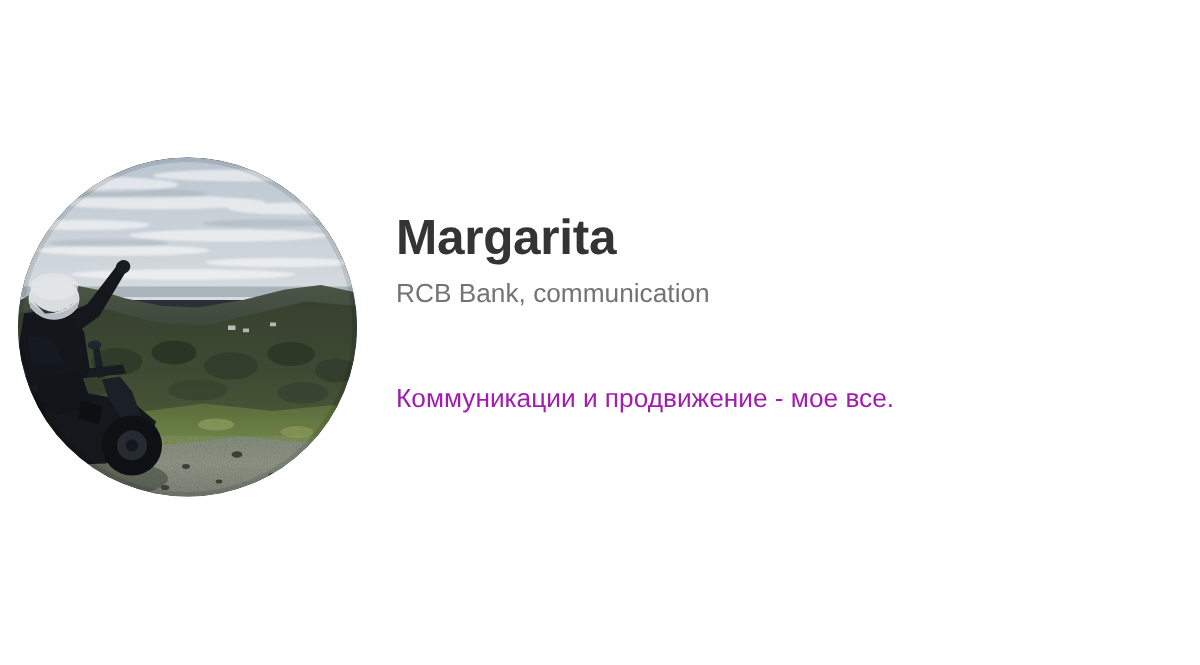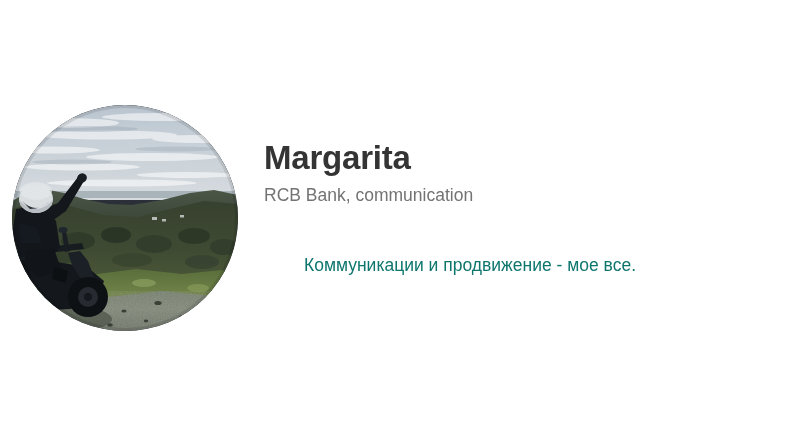--- a/index.html
+++ b/index.html
@@ -62,24 +62,23 @@
     line-height: 24px;
     margin: 5px 0 0 0;
     white-space: nowrap;
   }
   #person-tagline {
     position: absolute;
     left: 264px;
     top: 253px;
     font-size: 17.5px;
     font-weight: normal;
-    color: #0f766e;
+    color: #a21caf;
     line-height: 24px;
     white-space: nowrap;
-    margin-left: 40px;
   }
 </style>
 </head>
 <body>
 
 <div id="profile-card">
 
   <div id="avatar">
     <svg id="avatar-photo" viewBox="0 0 226 226" width="226" height="226" preserveAspectRatio="xMidYMid slice">
       <defs>

